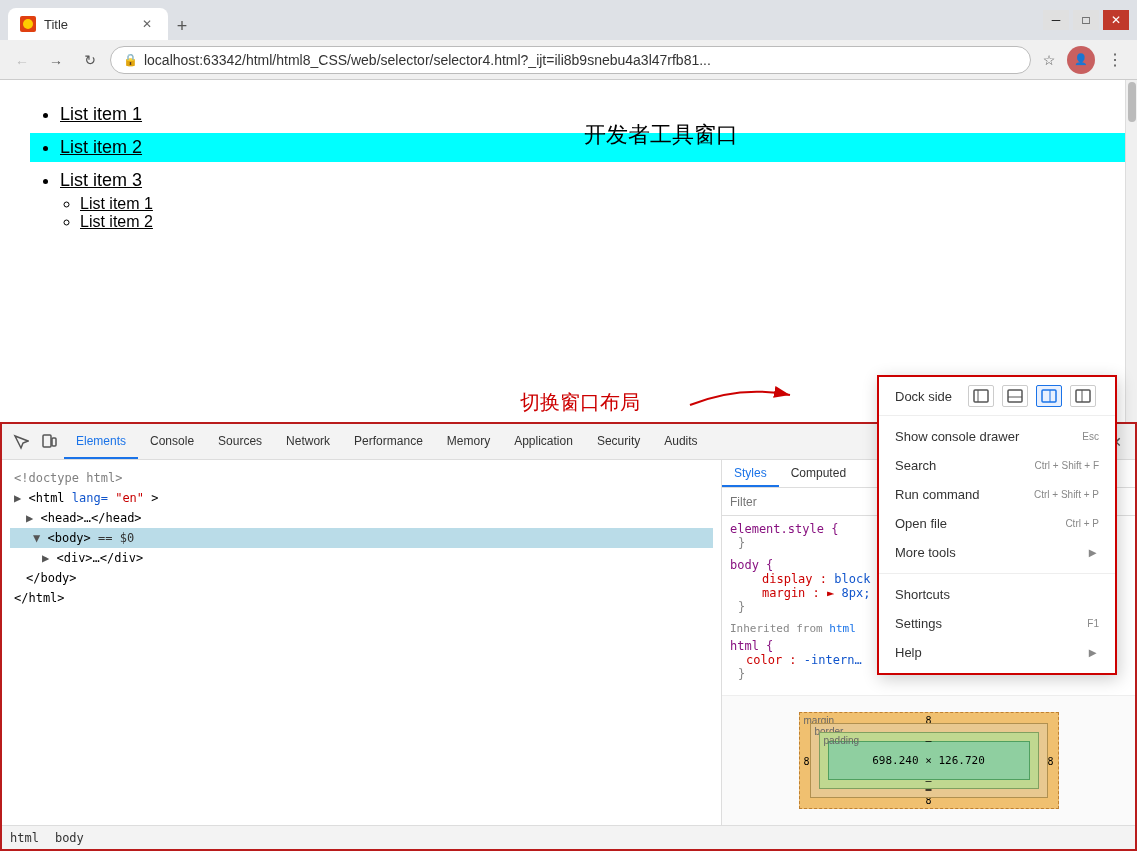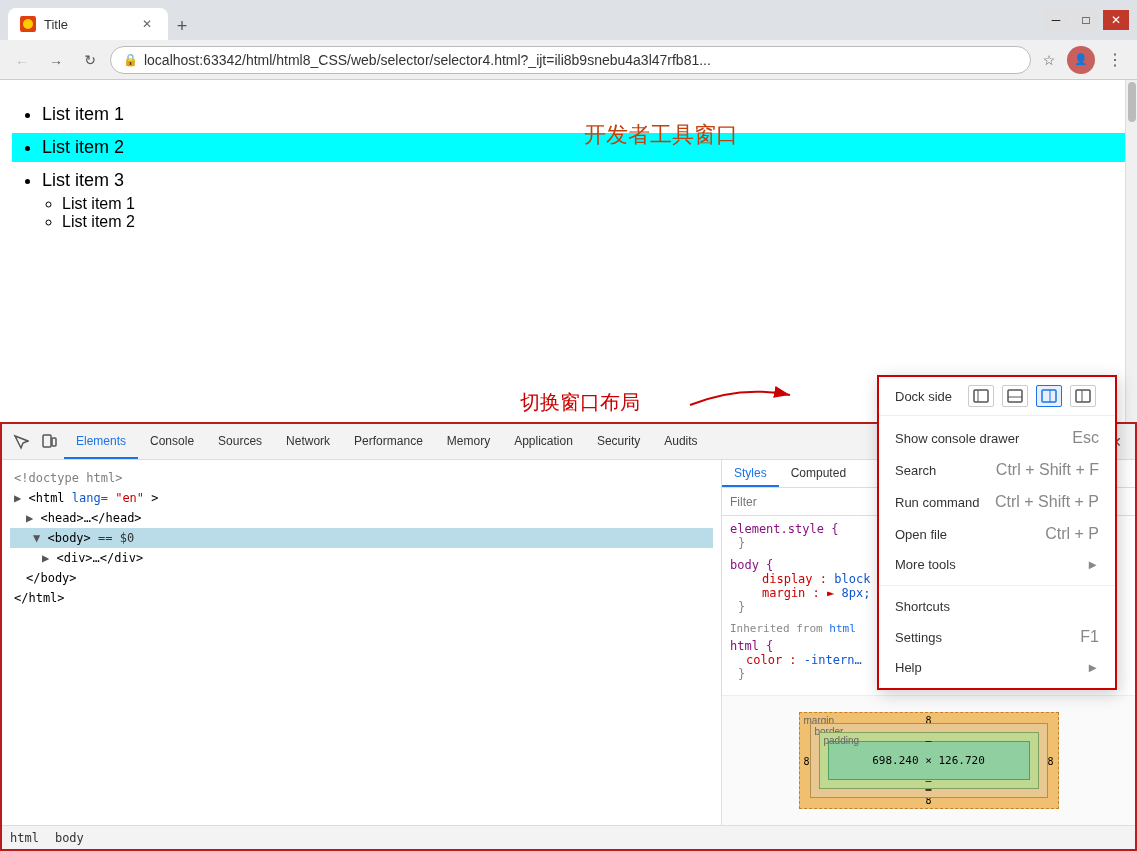--- a/index.html
+++ b/index.html
@@ -28,21 +28,21 @@
     .nav-btn { width: 28px; height: 28px; display: flex; align-items: center; justify-content: center; border-radius: 50%; cursor: pointer; color: #555; font-size: 14px; }
     .nav-btn.disabled { color: #bbb; cursor: default; }
     .url-bar { flex: 1; height: 28px; background: white; border: 1px solid #bbb; border-radius: 14px; display: flex; align-items: center; padding: 0 12px; gap: 6px; }
     .url-icon { font-size: 12px; color: #555; }
     .url-text { font-size: 14px; color: #333; flex: 1; }
     .url-action-btn { width: 24px; height: 24px; display: flex; align-items: center; justify-content: center; cursor: pointer; color: #555; font-size: 14px; }
     .menu-btn { width: 28px; height: 28px; display: flex; align-items: center; justify-content: center; cursor: pointer; color: #555; font-size: 16px; border-radius: 50%; }
 
     
     .page-content { background: white; flex: 1; position: relative; overflow: hidden; display: flex; flex-direction: column; }
-    .page-body { padding: 20px 12px; flex: 1; }
+    .page-body { padding: 20px 30px; flex: 1; text-decoration: underline; }
     .list-items { font-size: 18px; list-style: disc; padding-left: 30px; }
     .list-items li { padding: 4px 0; }
     .list-item-highlight { background: cyan; display: block; margin: 0 -30px; padding: 4px 30px; }
     .sub-list { list-style: circle; padding-left: 50px; font-size: 16px; }
     .scrollbar-right { position: absolute; right: 0; top: 0; bottom: 0; width: 12px; background: #f0f0f0; border-left: 1px solid #ddd; }
     .scrollbar-thumb { width: 8px; height: 40px; background: #bbb; border-radius: 4px; margin: 2px; }
 
     
     .devtools-panel { height: 530px; border-top: 2px solid #c00; background: white; display: flex; flex-direction: column; position: relative; }
     .devtools-toolbar { height: 36px; background: #f3f3f3; border-bottom: 1px solid #ddd; display: flex; align-items: center; padding: 0 6px; gap: 2px; }
@@ -82,21 +82,21 @@
 
     
     .box-model-area { padding: 8px; background: #fafafa; border-top: 1px solid #eee; }
 
     
     .context-menu { position: absolute; top: 295px; right: 20px; background: white; border: 1px solid #ccc; box-shadow: 2px 4px 16px rgba(0,0,0,0.2); width: 240px; z-index: 100; font-size: 13px; }
     .menu-section { padding: 6px 0; border-bottom: 1px solid #eee; }
     .menu-section:last-child { border-bottom: none; }
     .menu-item { display: flex; align-items: center; padding: 7px 16px; cursor: pointer; color: #333; justify-content: space-between; }
     .menu-item-label { flex: 1; }
-    .menu-shortcut { color: #888; font-size: 16px; }
+    .menu-shortcut { color: #888; font-size: 10px; }
     .menu-arrow { color: #888; }
     .dock-side-section { padding: 8px 16px; display: flex; align-items: center; gap: 8px; border-bottom: 1px solid #eee; }
     .dock-side-label { font-size: 13px; color: #333; margin-right: 8px; }
     .dock-btn { width: 26px; height: 22px; border: 1px solid #ccc; border-radius: 2px; display: flex; align-items: center; justify-content: center; cursor: pointer; }
     .dock-btn.active { border-color: #1a73e8; background: #e8f0fe; }
     .dock-btn svg { width: 16px; height: 16px; }
 
     
     .box-model-diagram { margin: 8px auto; width: 260px; position: relative; }
     .bm-outer { background: #f0c070; border: 1px dashed #c08030; padding: 10px; text-align: center; position: relative; }
@@ -158,21 +158,21 @@
           <li>
             <span class="list-item-highlight" style="background:cyan; display:block; margin-left:-30px; padding-left:30px; margin-right:-30px;">List item 2</span>
           </li>
           <li>List item 3</li>
         </ul>
         <ul class="sub-list">
           <li>List item 1</li>
           <li>List item 2</li>
         </ul>
       </div>
-      <div style="position:absolute; top:40px; left:50%; transform:translateX(10%); font-size:22px; color:#c2410c;">开发者工具窗口</div>
+      <div style="position:absolute; top:40px; left:50%; transform:translateX(10%); font-size:22px; color:#000000;">开发者工具窗口</div>
       <div class="scrollbar-right">
         <div class="scrollbar-thumb"></div>
       </div>
     </div>
 
     <div class="devtools-panel devtools-border" style="flex:1; display:flex; flex-direction:column;">
 
       <div class="devtools-toolbar">
         <div class="devtools-icon-btn" title="Select element">
           <svg width="16" height="16" viewBox="0 0 16 16" fill="none">

